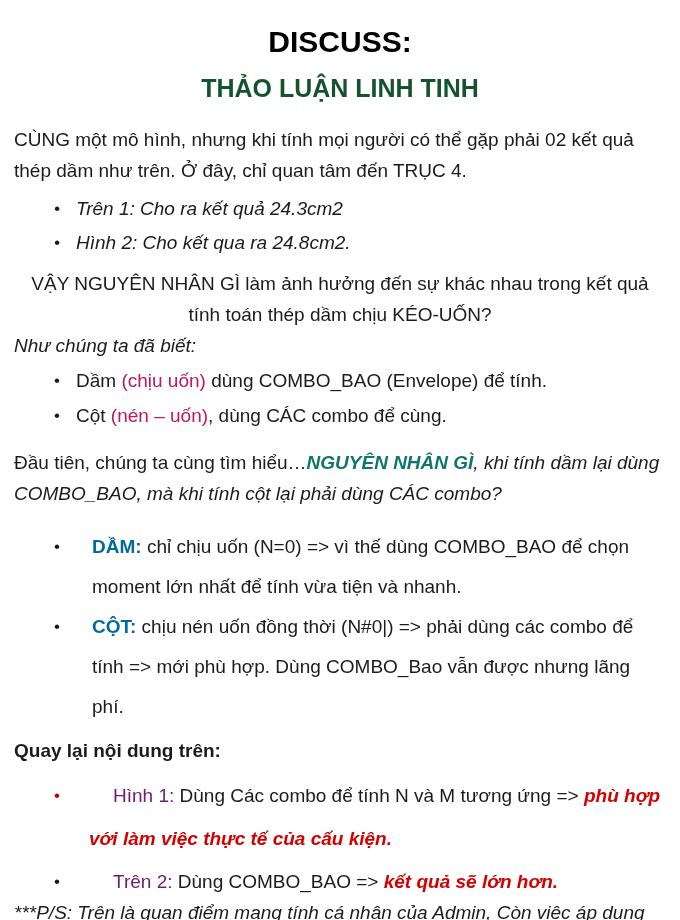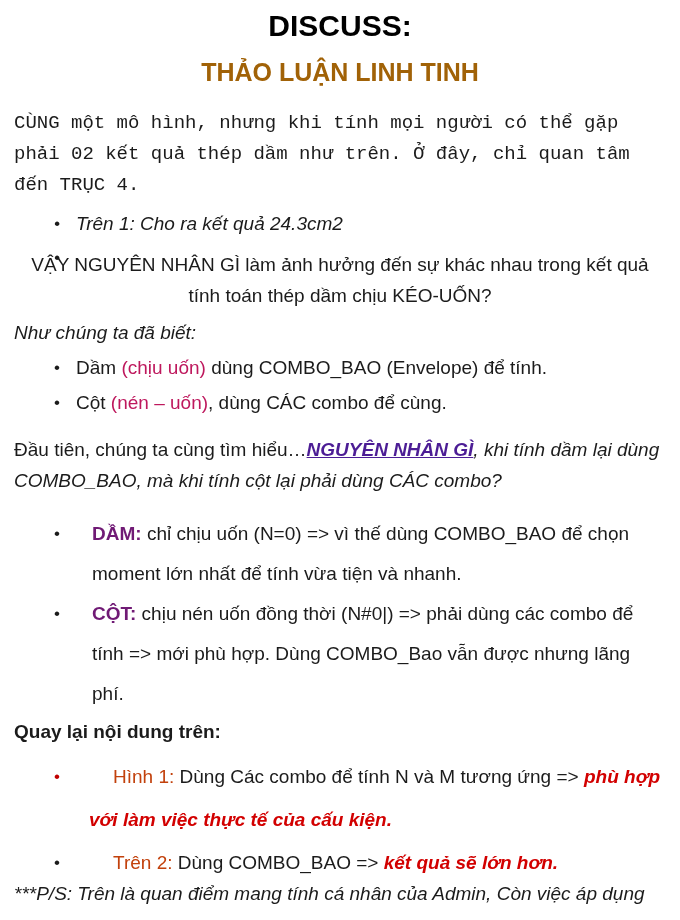--- a/index.html
+++ b/index.html
@@ -4,40 +4,40 @@
 <style>
   html,body{margin:0;padding:0;background:#ffffff;}
   .page{
     position:relative;
     width:680px;height:920px;
     box-sizing:border-box;
     background:#ffffff;
     overflow:hidden;
     font-family:"Liberation Sans","DejaVu Sans",sans-serif;
     color:#1b1b1b;
-    padding:8px 14px 0 14px;
+    padding:24px 14px 0 14px;
   }
   .title{
     text-align:center;
     font-size:30px;line-height:36px;
     font-weight:700;color:#000000;
     margin:0;
   }
   .subtitle{
     text-align:center;
     font-size:25px;line-height:32px;
-    font-weight:700;color:#a16207;
+    font-weight:700;color:#14532d;
     margin:12px 0 0 0;
   }
   .para{font-size:19px;line-height:31px;margin:0;}
-  .intro-para{margin-top:20px;font-family:Liberation Mono, monospace;}
+  .intro-para{margin-top:20px;}
   .question-para{margin-top:8px;text-align:center;}
-  .lead-para{margin-top:6px;font-style:italic;}
+  .lead-para{margin-top:0;font-style:italic;}
   .explain-para{margin-top:14px;}
-  .recap-heading{margin-top:2px;font-weight:700;}
+  .recap-heading{margin-top:8px;font-weight:700;}
   .ps-para{margin-top:-12px;font-style:italic;line-height:44px;}
 
   .list{margin:0;padding:0;}
   .li{position:relative;font-size:19px;}
   .marker{
     position:absolute;left:40px;top:0;
     font-size:17px;color:#1b1b1b;
   }
   .marker.red{color:#C00000;}
 
@@ -48,43 +48,44 @@
   .known-list .li{line-height:35px;padding-left:62px;}
 
   .analysis-list{margin-top:18px;}
   .analysis-list .li{line-height:40px;padding-left:78px;}
 
   .recap-list{margin-top:8px;}
   .recap-list .li{line-height:43px;padding-left:75px;text-indent:24px;}
   .recap-list .li .marker{text-indent:0;}
 
   .green{color:#be185d;}
-  .green-bright{color:#4c1d95;font-weight:700;font-style:italic;text-decoration:underline;}
+  .green-bright{color:#0f766e;font-weight:700;font-style:italic;}
   .italic{font-style:italic;}
-  .label-red{color:#701a75;font-weight:700;}
-  .label-green{color:#c2410c;text-align:right;}
+  .label-red{color:#0369a1;font-weight:700;}
+  .label-green{color:#701a75;text-align:right;}
   .red-em{color:#D20000;font-style:italic;font-weight:700;}
 </style>
 </head>
 <body>
 
 <div class="page">
 
   <div class="title">DISCUSS:</div>
   <div class="subtitle">THẢO LUẬN LINH TINH</div>
 
   <p class="para intro-para">CÙNG một mô hình, nhưng khi tính mọi người có thể gặp phải 02 kết quả thép dầm như trên. Ở đây, chỉ quan tâm đến TRỤC 4.</p>
 
   <div class="list intro-list">
     <div class="li">
       <span class="marker">•</span>
       <span>Trên 1: Cho ra kết quả 24.3cm2</span>
     </div>
     <div class="li">
       <span class="marker">•</span>
+      <span>Hình 2: Cho kết qua ra 24.8cm2.</span>
     </div>
   </div>
 
   <p class="para question-para">VẬY NGUYÊN NHÂN GÌ làm ảnh hưởng đến sự khác nhau trong kết quả tính toán thép dầm chịu KÉO-UỐN?</p>
 
   <p class="para lead-para">Như chúng ta đã biết:</p>
 
   <div class="list known-list">
     <div class="li">
       <span class="marker">•</span>

